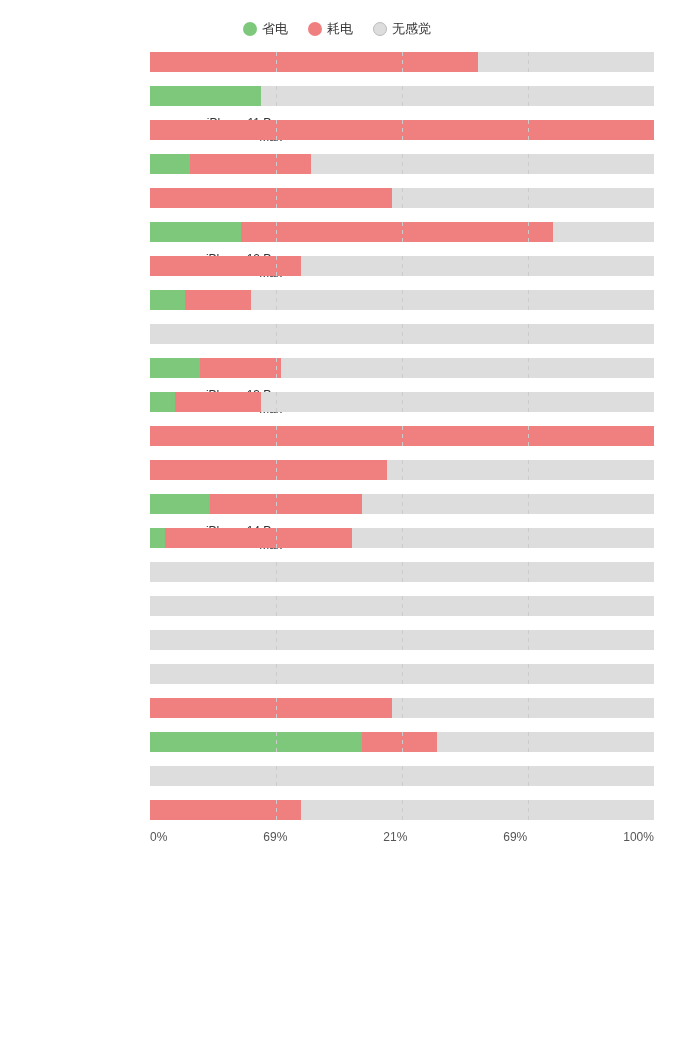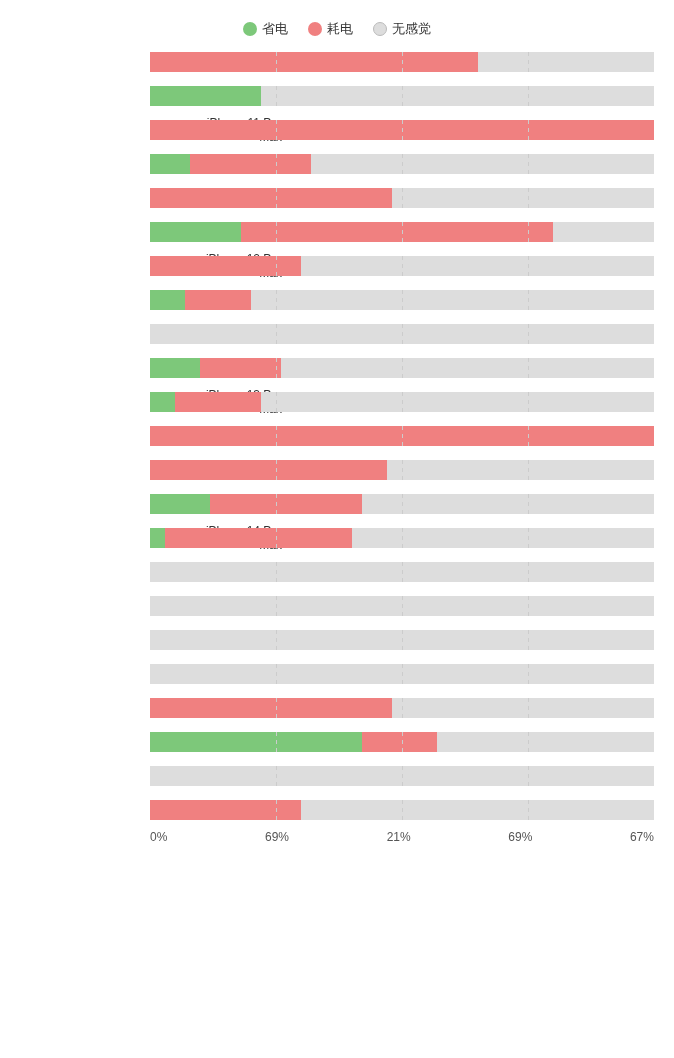--- a/index.html
+++ b/index.html
@@ -370,16 +370,16 @@
         </div>
       </div>
     </div>
 
   <div style="padding-left:140px; padding-right:10px; margin-top:4px;">
     <div class="x-axis">
       <span>0%</span>
       <span>69%</span>
       <span>21%</span>
       <span>69%</span>
-      <span>67%</span>
+      <span>100%</span>
     </div>
   </div>
 </div>
 
 </body></html>

